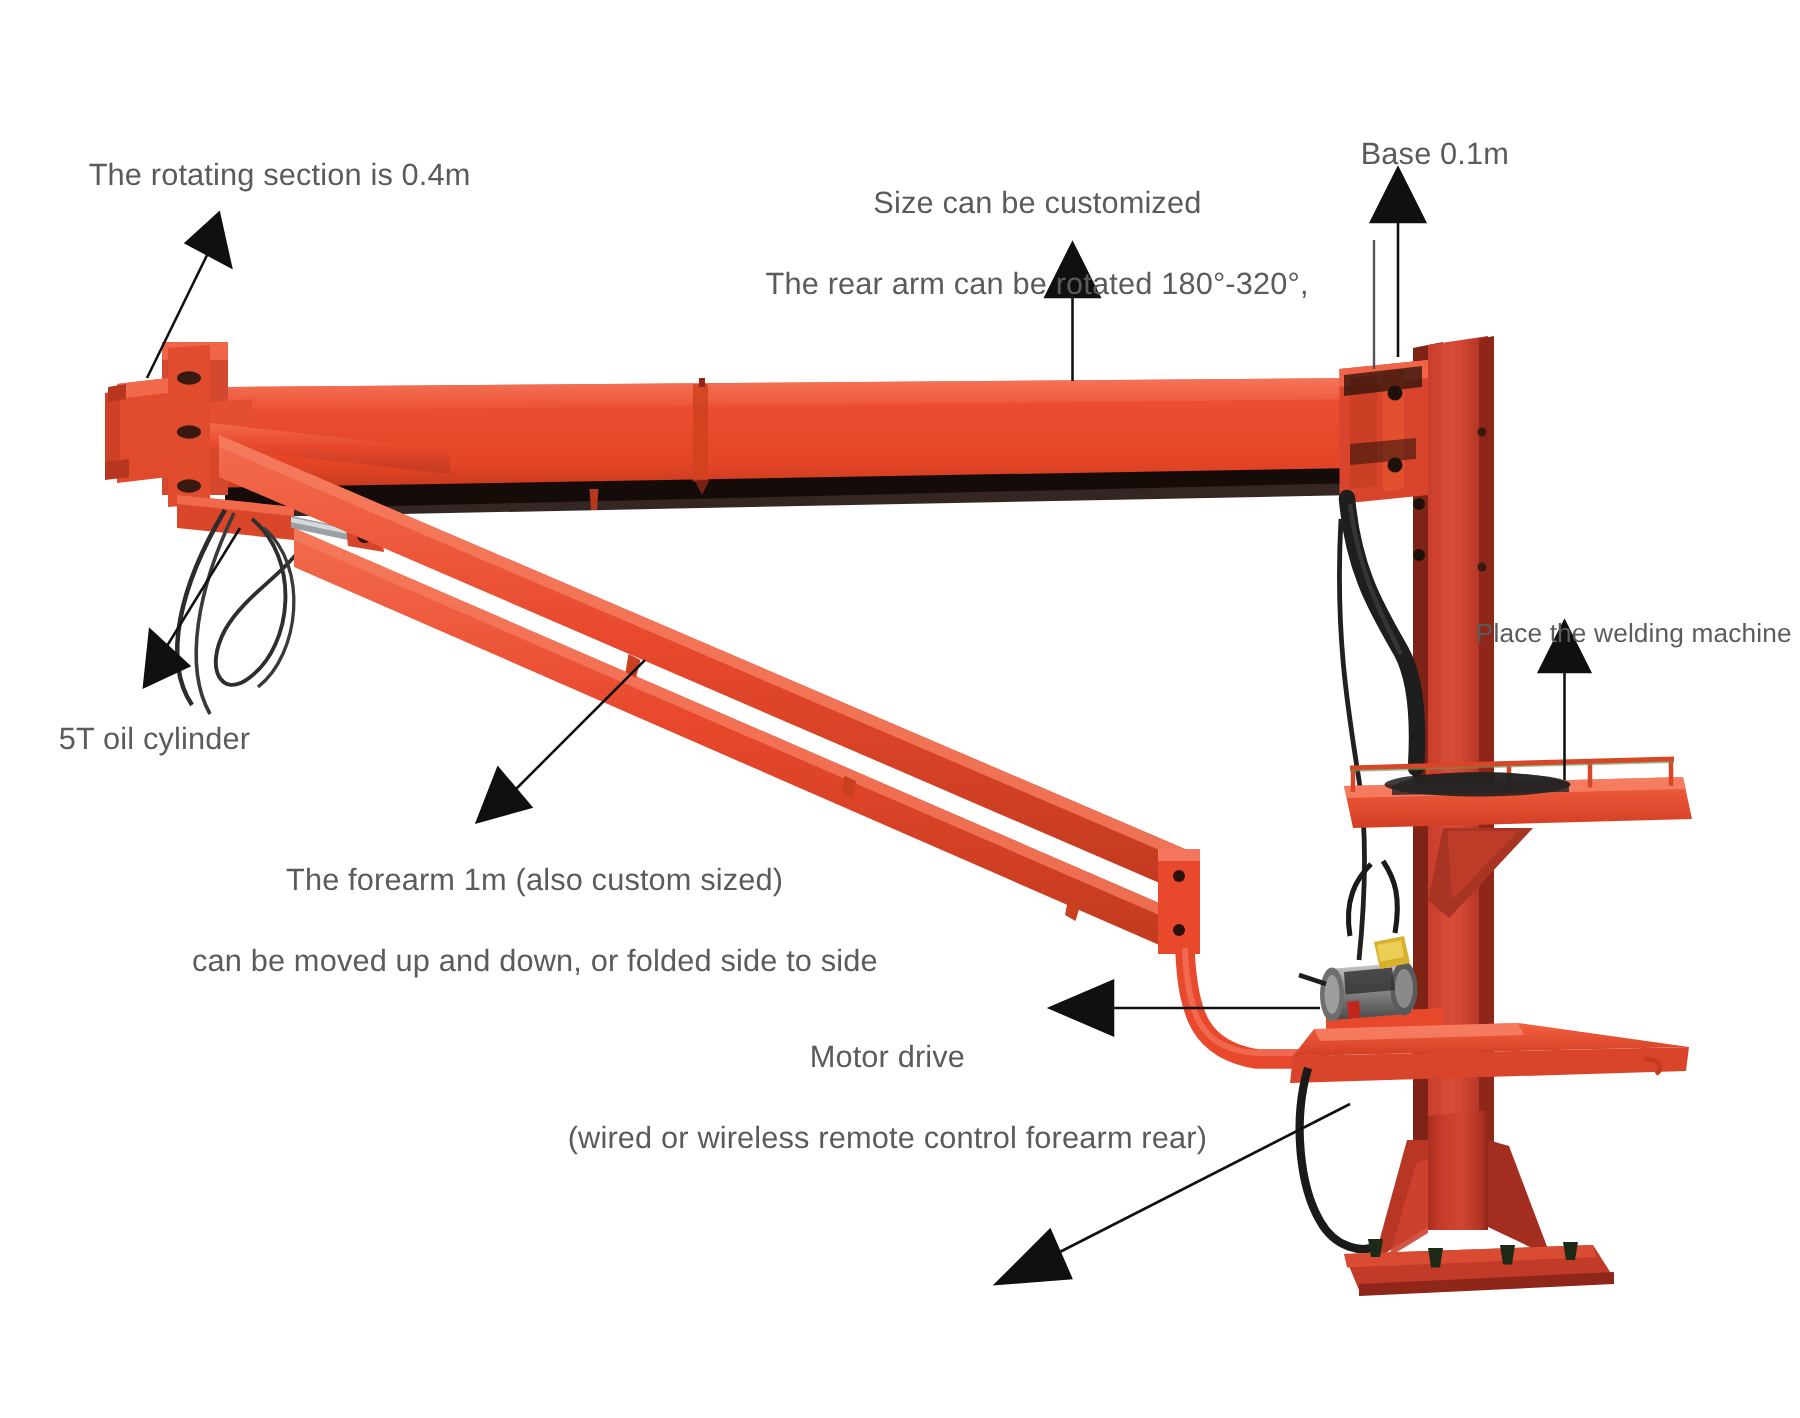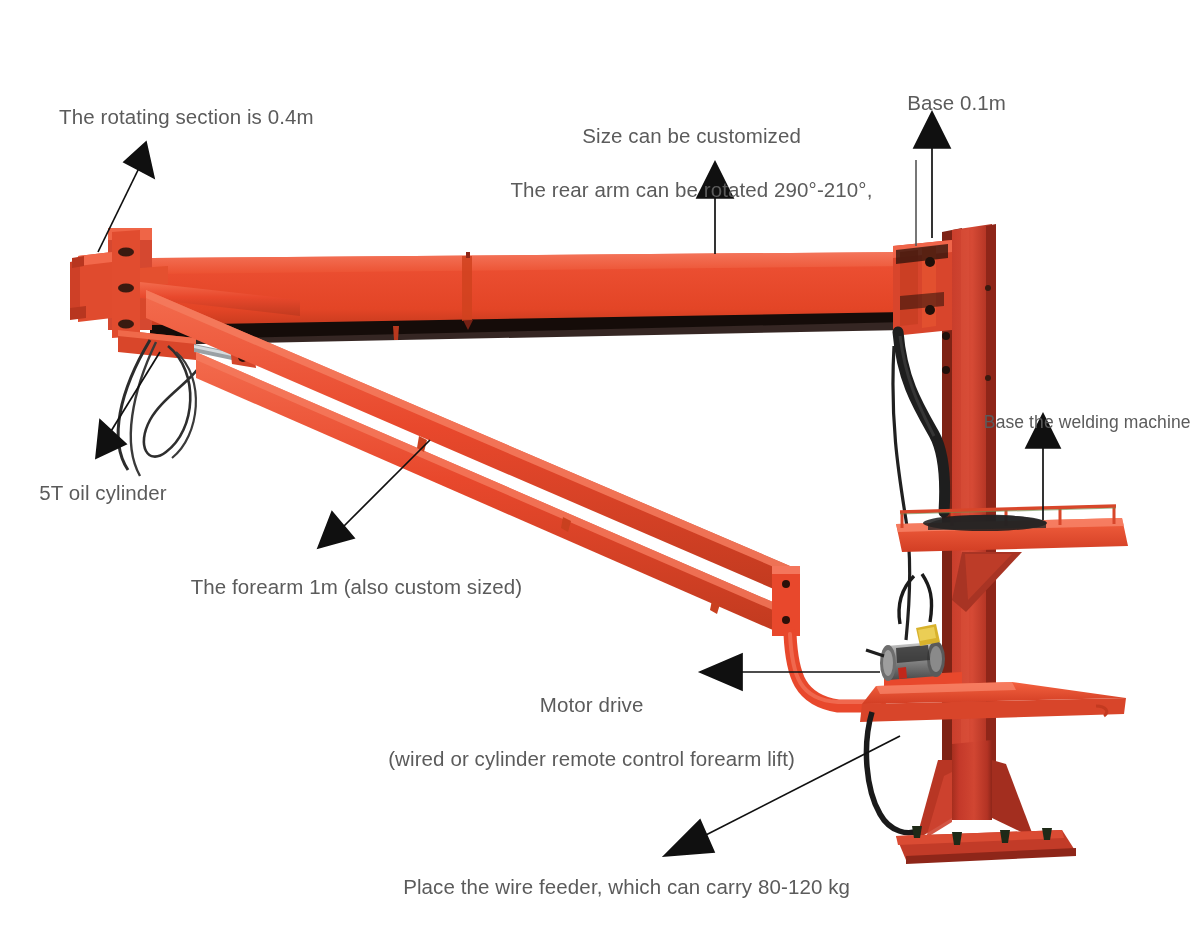--- a/index.html
+++ b/index.html
@@ -251,41 +251,39 @@
       <polygon points="664,856 700,820 714,852"></polygon>
     </g>
   </svg>
 
   <div class="anno c a-rot">
     <span>The rotating section is 0.4m</span><br>
   </div>
 
   <div class="anno c a-size">
     <span>Size can be customized</span><br>
-    <span>The rear arm can be rotated 290°-210°,</span>
+    <span>The rear arm can be rotated 180°-320°,</span>
   </div>
 
   <div class="anno c a-base">
     <span>Base 0.1m</span>
   </div>
 
   <div class="anno l a-cyl">
     <span>5T oil cylinder</span>
   </div>
 
   <div class="anno c a-fore">
     <span>The forearm 1m (also custom sized)</span><br>
+    <span>can be moved up and down, or folded side to side</span>
   </div>
 
   <div class="anno c a-motor">
     <span>Motor drive</span><br>
-    <span>(wired or cylinder remote control forearm lift)</span>
+    <span>(wired or wireless remote control forearm rear)</span>
   </div>
 
   <div class="anno l a-weld">
-    <span>Base the welding machine</span>
-  </div>
-
-  <div class="anno c a-feed">
-    <span>Place the wire feeder, which can carry 80-120 kg</span>
-  </div>
+    <span>Place the welding machine</span>
+  </div>
+
 
 </div>
 
 </body></html>

